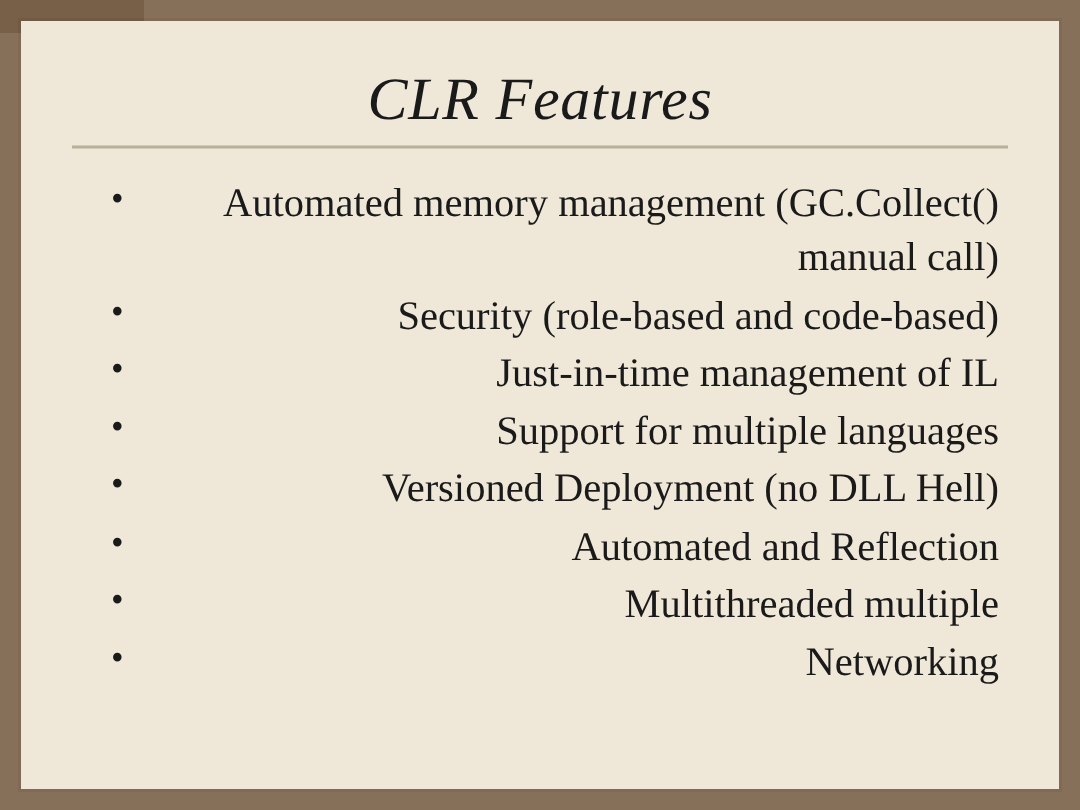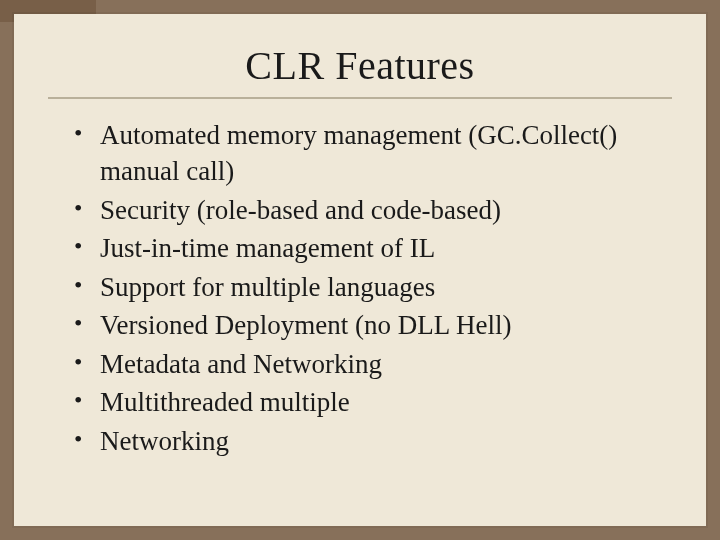--- a/index.html
+++ b/index.html
@@ -31,30 +31,32 @@
     background: #efe8d8;
     box-shadow: 0 0 0 2px rgba(0,0,0,0.05);
   }
   .title {
     text-align: center;
     font-size: 40px;
     font-weight: 400;
     margin: 28px 40px 8px 40px;
     letter-spacing: 0.5px;
     color: #1a1a1a;
+    font-style: italic;
   }
   .title-rule {
     margin: 0 34px 18px 34px;
     height: 0;
     border-top: 2px solid #b9b09a;
   }
   ul.bullets {
     list-style: none;
     margin: 0;
     padding: 0 40px 0 86px;
+    text-align: right;
   }
   ul.bullets li {
     position: relative;
     font-size: 27px;
     line-height: 1.35;
     margin: 2px 0;
     color: #1a1a1a;
   }
   ul.bullets li::before {
     content: "•";
@@ -72,17 +74,17 @@
 
 <div class="slide">
   <h1 class="title">CLR Features</h1>
   <div class="title-rule"></div>
   <ul class="bullets">
     <li>Automated memory management (GC.Collect() manual call)</li>
     <li>Security (role-based and code-based)</li>
     <li>Just-in-time management of IL</li>
     <li>Support for multiple languages</li>
     <li>Versioned Deployment (no DLL Hell)</li>
-    <li>Metadata and Networking</li>
+    <li>Automated and Reflection</li>
     <li>Multithreaded multiple</li>
     <li>Networking</li>
   </ul>
 </div>
 
 </body></html>

